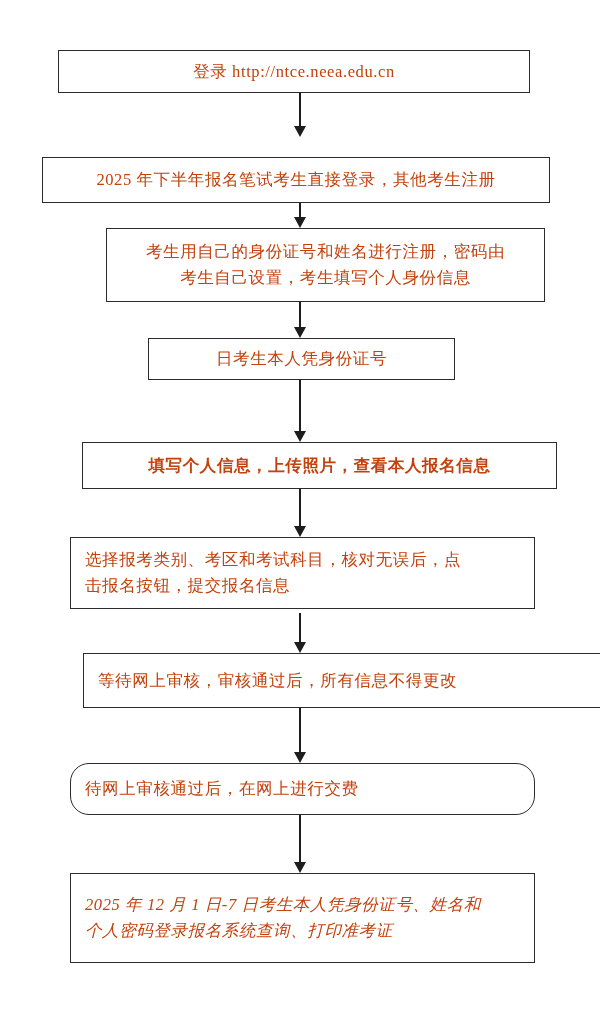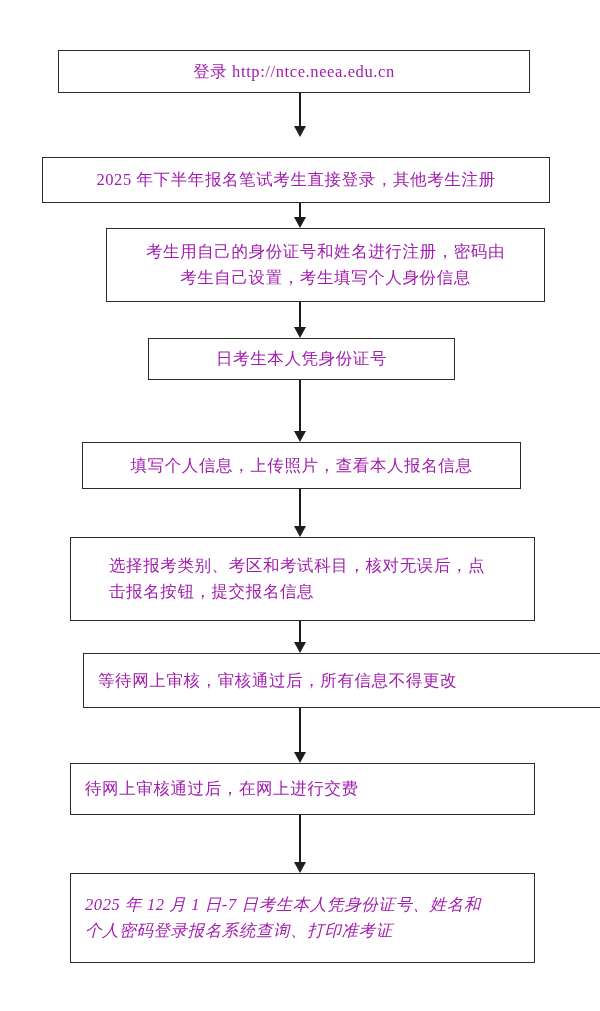--- a/index.html
+++ b/index.html
@@ -21,21 +21,21 @@
     height: 1011px;
   }
   .node {
     position: absolute;
     box-sizing: border-box;
     border: 1.4px solid #2b2b2b;
     background: #ffffff;
     display: flex;
     flex-direction: column;
     justify-content: center;
-    color: #a21caf;
+    color: #c2410c;
     font-size: 16.5px;
     line-height: 1.55;
     letter-spacing: 0.6px;
     z-index: 2;
   }
   .node .txt {
     display: block;
     white-space: pre-line;
     padding: 0 10px;
   }
@@ -113,30 +113,30 @@
     <div class="node center" style="left: 42px; top: 137px; width: 508px; height: 46px; margin-top: 20px;">
       <span class="txt">2025 年下半年报名笔试考生直接登录，其他考生注册</span>
     </div>
     <div class="node center" style="left: 82px; top: 228px; width: 439px; height: 74px; margin-left: 24px;">
       <span class="txt">考生用自己的身份证号和姓名进行注册，密码由
 考生自己设置，考生填写个人身份信息</span>
     </div>
     <div class="node center" style="left: 148px; top: 338px; width: 307px; height: 42px;">
       <span class="txt">日考生本人凭身份证号</span>
     </div>
-    <div class="node center" style="left: 82px; top: 442px; width: 439px; height: 47px;">
+    <div class="node center" style="left: 82px; top: 442px; width: 475px; height: 47px; font-weight: bold;">
       <span class="txt">填写个人信息，上传照片，查看本人报名信息</span>
     </div>
-    <div class="node left" style="left: 70px; top: 537px; width: 465px; height: 84px; padding-left: 24px;">
+    <div class="node left" style="left: 70px; top: 537px; width: 465px; height: 72px;">
       <span class="txt">选择报考类别、考区和考试科目，核对无误后，点
 击报名按钮，提交报名信息</span>
     </div>
     <div class="node left" style="left: 70px; top: 653px; width: 533px; height: 55px; margin-left: 13px;">
       <span class="txt">等待网上审核，审核通过后，所有信息不得更改</span>
     </div>
-    <div class="node left" style="left: 70px; top: 763px; width: 465px; height: 52px;">
+    <div class="node left" style="left: 70px; top: 763px; width: 465px; height: 52px; border-radius: 19px;">
       <span class="txt">待网上审核通过后，在网上进行交费</span>
     </div>
     <div class="node left" style="left: 70px; top: 873px; width: 465px; height: 90px; font-style: italic;">
       <span class="txt">2025 年 12 月 1 日-7 日考生本人凭身份证号、姓名和
 个人密码登录报名系统查询、打印准考证</span>
     </div>
   </div>
 
 </body></html>

